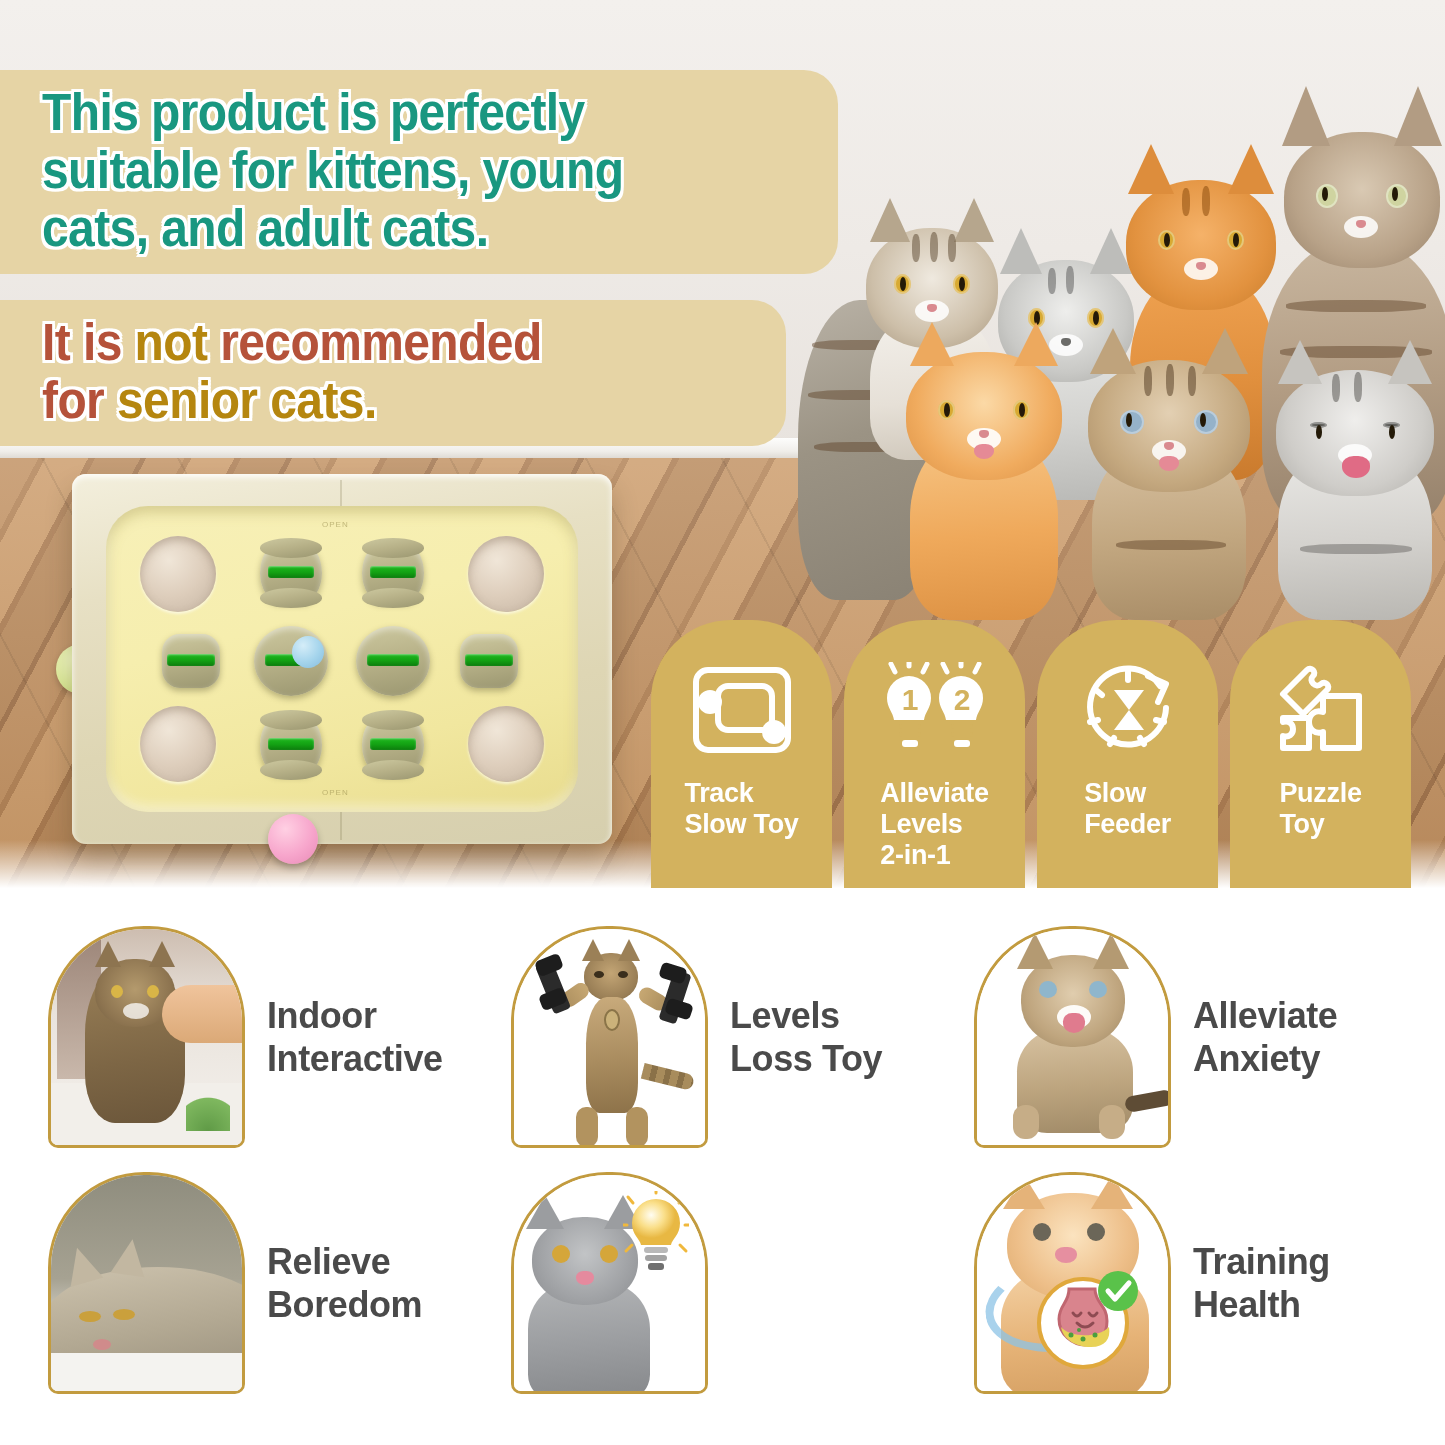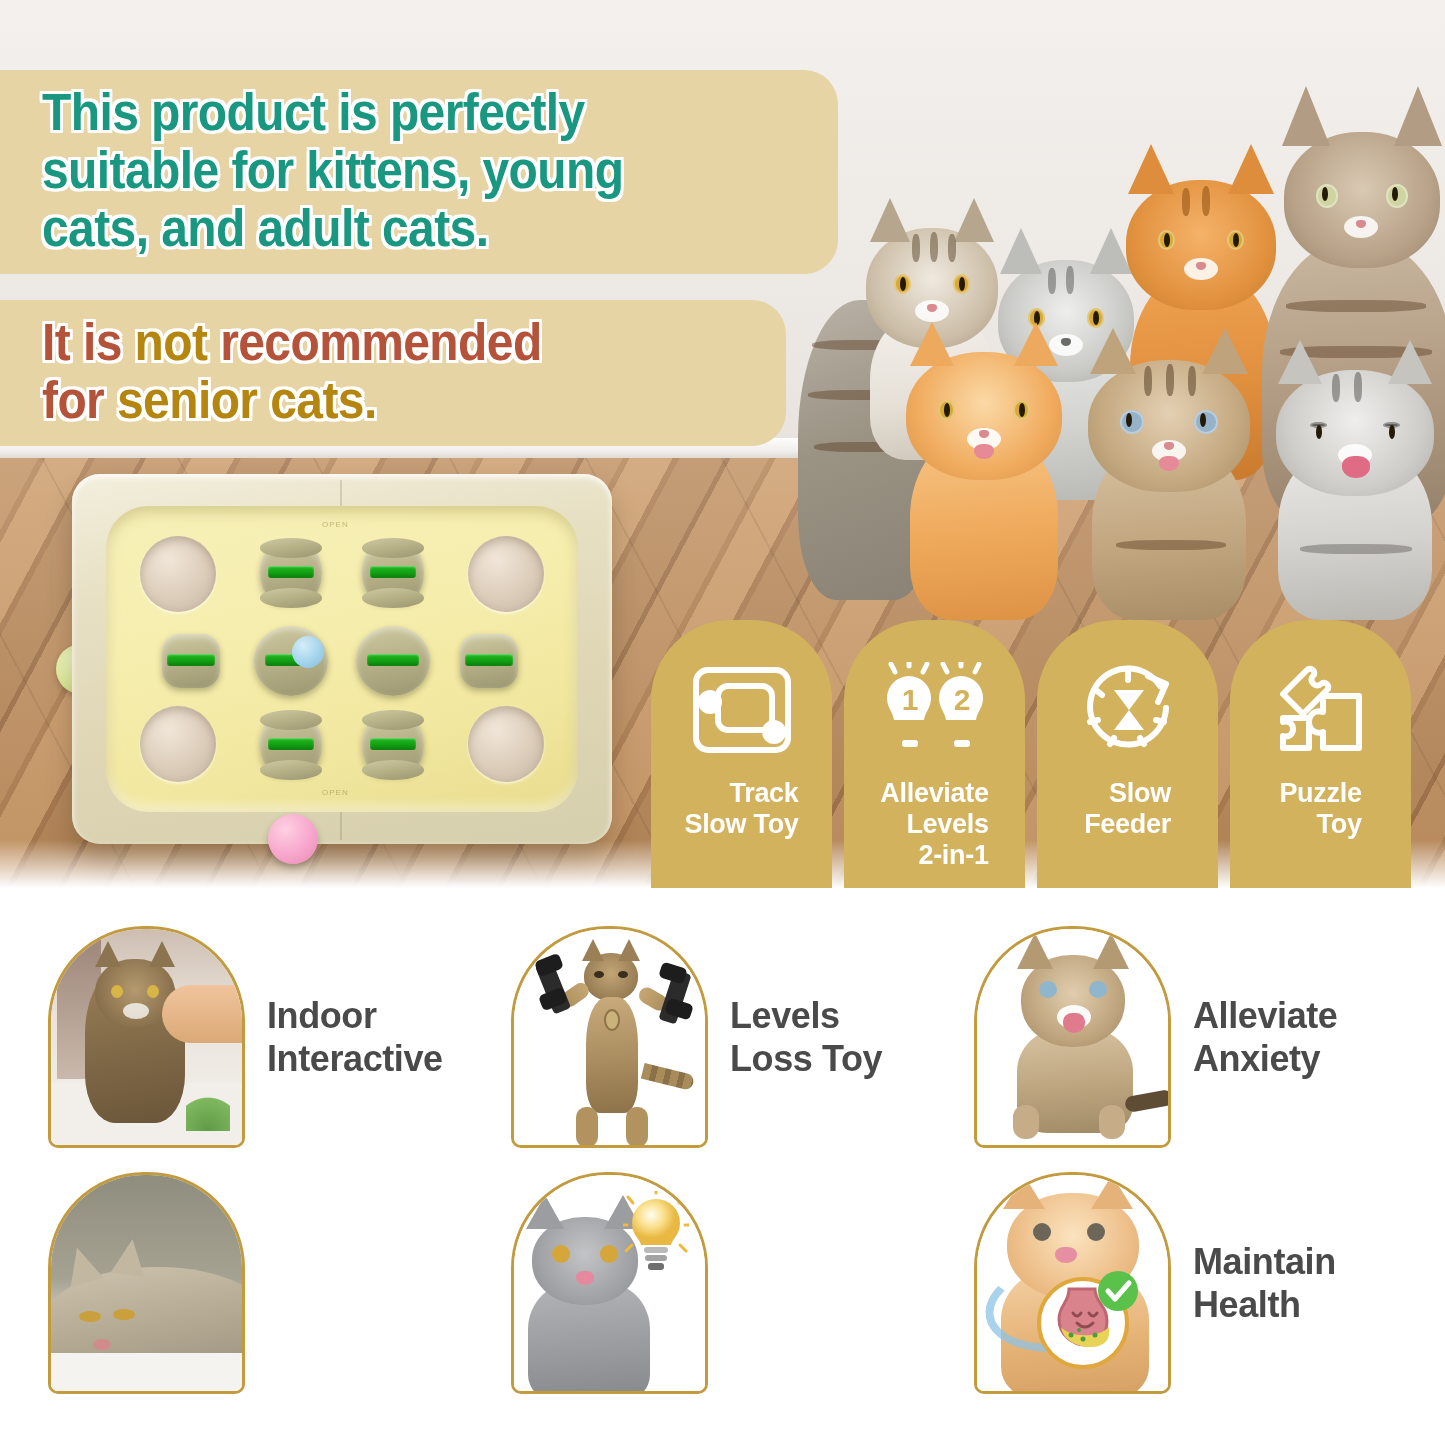--- a/index.html
+++ b/index.html
@@ -87,21 +87,21 @@
   .eye::after { content:""; position:absolute; left:6px; top:3px; width:6px; height:14px; border-radius:50%; background:#241a08; }
   .muzzle { position:absolute; width:34px; height:22px; border-radius:50%; background:rgba(255,255,255,.85); }
   .nose { position:absolute; width:10px; height:8px; border-radius:50% 50% 60% 60%; background:#d98a8f; }
   .mouth-open { position:absolute; width:20px; height:15px; border-radius:50% 50% 60% 60%; background:#e58a96; }
   .stripe { position:absolute; background:rgba(90,62,36,.45); border-radius:40%; }
 
   
   .product { position:absolute; left:72px; top:474px; width:540px; height:395px; }
   .tray-outer {
     position:absolute; left:0; top:0; width:540px; height:370px;
-    border-radius:28px;
+    border-radius:14px;
     background:linear-gradient(170deg,#f3efdd 0%,#e7e0c4 28%,#ded6b4 62%,#d6cfae 100%);
     box-shadow:0 16px 26px rgba(60,45,20,.28), inset 0 3px 6px rgba(255,255,255,.9);
   }
   .tray-inner {
     position:absolute; left:34px; top:32px; width:472px; height:306px;
     border-radius:42px;
     background:linear-gradient(165deg,#f7f0b8 0%,#f6eeae 38%,#f1e79f 72%,#e8dc8e 100%);
     box-shadow:inset 0 6px 14px rgba(150,135,60,.35), inset 0 -6px 12px rgba(255,255,255,.5);
   }
   .cup {
@@ -144,21 +144,21 @@
   .badge {
     flex:1;
     background:#d3b25e;
     border-radius:80px 80px 0 0;
     display:flex; flex-direction:column; align-items:center;
     padding-top:34px;
   }
   .badge-icon { width:118px; height:112px; display:flex; align-items:center; justify-content:center; }
   .badge-label {
     color:#ffffff; font-weight:bold; font-size:27px; line-height:31px;
-    text-align:right; margin-top:12px; letter-spacing:-0.3px;
+    text-align:left; margin-top:12px; letter-spacing:-0.3px;
   }
 
   
   .benefits { position:absolute; left:48px; top:926px; width:1390px; }
   .brow { display:flex; margin-bottom:24px; }
   .bcell { width:463px; display:flex; align-items:center; }
   .bframe {
     width:197px; height:222px;
     border:3px solid #c29b3f;
     border-radius:96px 96px 10px 10px;
@@ -560,20 +560,24 @@
           <div class="photo-bg" style="background:linear-gradient(180deg,#8f8d7e 0%,#a6a292 48%,#d9d6cd 70%,#f3f2ef 100%);">
             <div style="position:absolute;left:-8px;top:92px;width:230px;height:112px;border-radius:50% 50% 20% 20%;
                  background:linear-gradient(170deg,#cdc3ae 0%,#b2a892 55%,#988f7c 100%);"></div>
             <div style="position:absolute;left:14px;top:72px;width:0;height:0;border-left:17px solid transparent;border-right:17px solid transparent;border-bottom:36px solid #c2b7a1;transform:rotate(-16deg);"></div>
             <div style="position:absolute;left:62px;top:64px;width:0;height:0;border-left:17px solid transparent;border-right:17px solid transparent;border-bottom:36px solid #c2b7a1;transform:rotate(8deg);"></div>
             <div style="position:absolute;left:28px;top:136px;width:22px;height:11px;border-radius:50%;background:#caa03c;"></div>
             <div style="position:absolute;left:62px;top:134px;width:22px;height:11px;border-radius:50%;background:#caa03c;"></div>
             <div style="position:absolute;left:42px;top:164px;width:18px;height:11px;border-radius:50%;background:#d08b8b;"></div>
             <div style="position:absolute;left:0;bottom:0;width:100%;height:38px;background:#f4f3f0;"></div>
           </div>
+        </div>
+        <div class="btext">
+          <div>Relieve</div>
+          <div>Boredom</div>
         </div>
       </div>
 
       <div class="bcell">
         <div class="bframe">
           <div class="photo-bg" style="background:#ffffff;">
             <div style="position:absolute;left:14px;top:106px;width:122px;height:120px;border-radius:40% 40% 22% 22%;
                  background:linear-gradient(175deg,#b3b5b7 0%,#9a9c9f 55%,#85878a 100%);"></div>
             <div style="position:absolute;left:18px;top:42px;width:106px;height:88px;border-radius:48%;
                  background:radial-gradient(circle at 50% 42%,#c2c4c6 0%,#a0a2a5 62%,#8a8c8f 100%);"></div>
@@ -637,20 +641,20 @@
                 <path d="M38 46 q4 6 8 0" fill="none" stroke="#8e4b52" stroke-width="3" stroke-linecap="round"></path>
                 <path d="M54 46 q4 6 8 0" fill="none" stroke="#8e4b52" stroke-width="3" stroke-linecap="round"></path>
                 <path d="M42 56 q8 8 16 0" fill="none" stroke="#8e4b52" stroke-width="3" stroke-linecap="round"></path>
                 <circle cx="83" cy="24" r="20" fill="#5ac24a"></circle>
                 <path d="M73 24 l7 8 l14 -16" fill="none" stroke="#fff" stroke-width="5" stroke-linecap="round" stroke-linejoin="round"></path>
               </svg>
             </div>
           </div>
         </div>
         <div class="btext">
-          <div>Maintain</div>
+          <div>Training</div>
           <div>Health</div>
         </div>
       </div>
     </div>
   </div>
 
 </div>
 
 </body></html>

